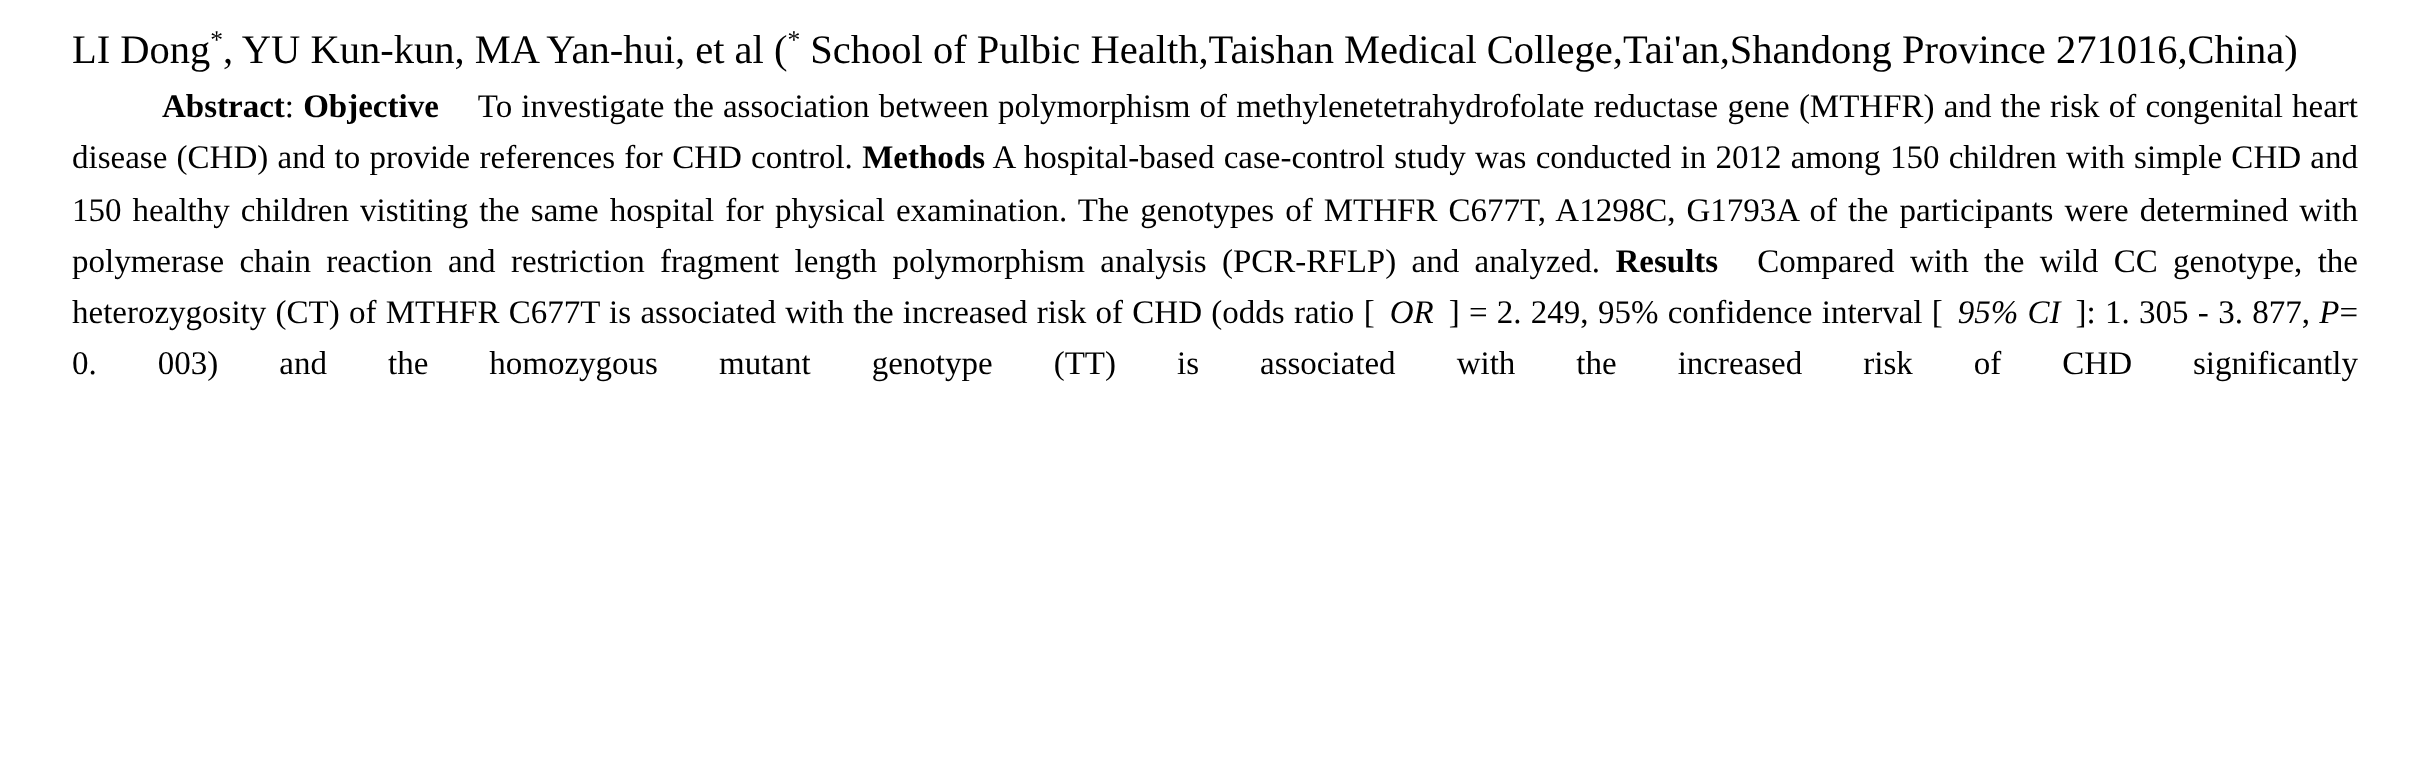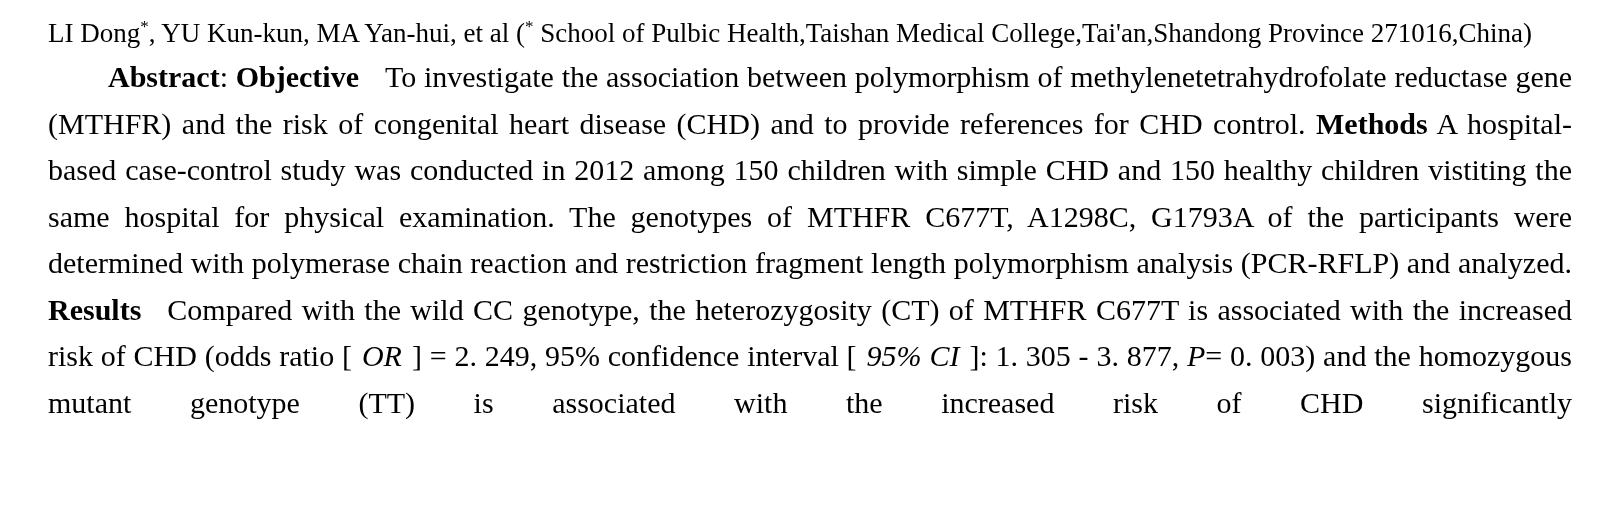--- a/index.html
+++ b/index.html
@@ -39,21 +39,21 @@
     margin: 0 0 2px 0;
   }
   .authors .ital {
   }
   .sup {
     font-size: 17px;
     vertical-align: super;
     line-height: 0;
   }
   .abstract {
-    font-size: 30px;
+    font-size: 22px;
     line-height: 1.55;
     text-align: justify;
     text-align-last: justify;
     margin: 2px 0 0 0;
     text-indent: 60px;
   }
   .abstract b {
     font-weight: bold;
   }
   .abstract i {

